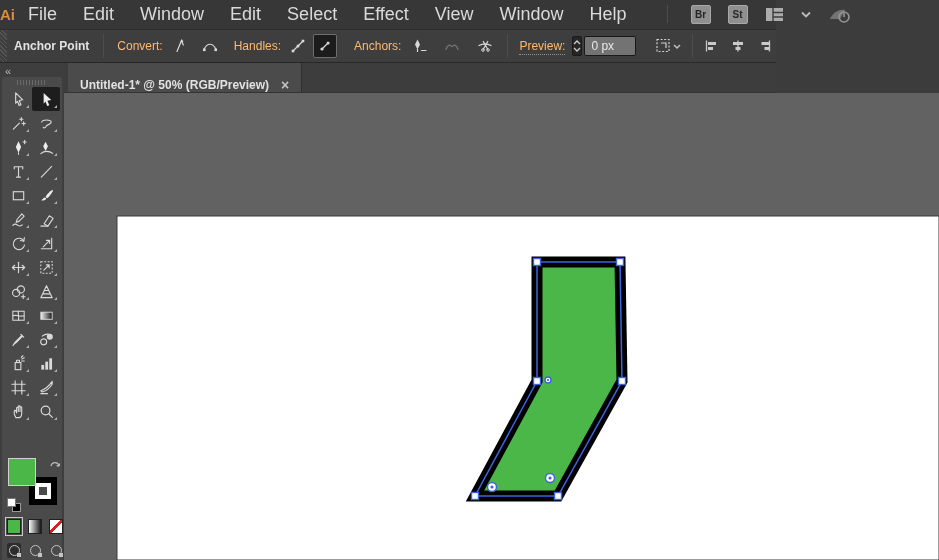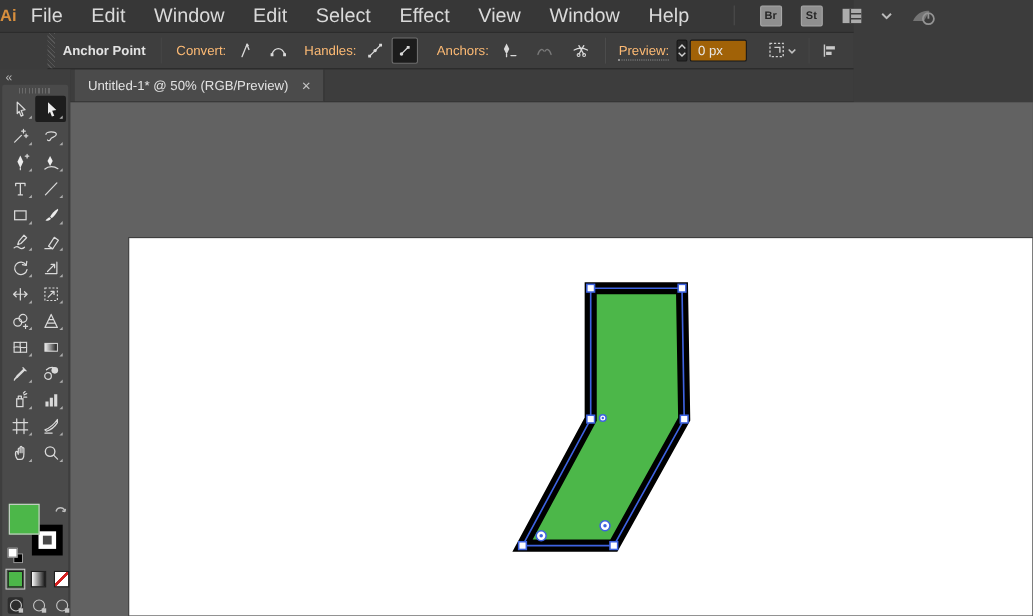--- a/index.html
+++ b/index.html
@@ -15,35 +15,35 @@
   .menu-item { padding:0 13px; color:#dadada; font-size:18px; line-height:29px; cursor:default; }
   .mb-right { display:flex; margin-left:27px; gap:9px; }
   .vsep-top { width:1px; height:18px; background:#4d4d4d; margin-right:6px; }
   .appbtn { width:20px; height:19px; background:#8f8f8f; border:1px solid #a8a8a8;
             border-radius:2px; color:#262626; font-size:10px; font-weight:bold;
             display:flex; align-items:center; justify-content:center; margin-left:8px; }
   .mb-icon { display:flex; align-items:center; margin-left:8px; opacity:.9; }
 
   
   .controlbar { height:33px; background:#3e3e3e; border-bottom:1px solid #282828;
-                display:flex; align-items:center; position:relative; overflow:hidden;margin-left:43px; }
+                display:flex; align-items:center; position:relative; overflow:hidden; }
   .cb-grip { position:absolute; left:0; top:0; width:7px; height:33px;
              background:repeating-linear-gradient(45deg,#565656 0 1px,transparent 1px 3px); }
   .cb-label { color:#fdba74; font-size:12px; white-space:nowrap; }
   .cb-title { color:#e3e3e3; font-weight:bold; font-size:12px; margin-left:14px; white-space:nowrap; }
   .cb-btn { width:24px; height:24px; display:flex; align-items:center; justify-content:center;
             border:1px solid transparent; border-radius:2px; background:transparent; }
   .cb-btn.selected { background:#1c1c1c; border-color:#6e6e6e; }
   .cb-btn.disabled { opacity:.38; }
   .vsep { width:1px; height:24px; background:#2e2e2e; border-right:1px solid #4c4c4c; }
   .dotted-label { border-bottom:1px dotted #909090; padding-bottom:1px; }
   .stepper { width:13px; height:20px; background:#262626; border:1px solid #191919;
              border-radius:2px; display:flex; flex-direction:column; align-items:center;
              justify-content:center; gap:2px; }
-  .cb-input { width:52px; height:20px; background:#a16207; border:1px solid #191919;
+  .cb-input { width:52px; height:20px; background:#737373; border:1px solid #191919;
               border-radius:2px; color:#e8e8e8; font-size:12px; padding-left:6px;
               font-family:"Liberation Sans", sans-serif; }
   .align-group { display:flex; align-items:center; gap:11px; }
   .align-btn { width:16px; height:16px; display:flex; align-items:center; justify-content:center; }
 
   
   .main { display:flex; height:497px; }
 
   
   .toolbar { position:relative; width:64px; height:497px; background:#3e3e3e; flex:0 0 64px; }
@@ -75,22 +75,22 @@
   .style-grad { background:linear-gradient(90deg,#fafafa,#161616); }
   .modes-row { position:absolute; top:466px; left:5px; width:56px; display:flex; gap:7px; }
   .mode-btn { width:15px; height:15px; display:flex; align-items:center; justify-content:center; border-radius:2px; }
   .mode-btn.selected { background:#2d2d2d; }
   .mode-circle { width:11px; height:11px; border:1.6px solid #c4c4c4; border-radius:50%; position:relative; }
   .mode-circle::after { content:""; position:absolute; right:-2px; bottom:-2px; width:4px; height:4px; background:#c4c4c4; }
 
   
   .workarea { flex:1; display:flex; flex-direction:column; min-width:0; }
   .tabbar { height:30px; background:#3d3d3d; display:flex; align-items:flex-end; border-bottom:1px solid #333; }
-  .tab { height:29px; margin-left:4px; background:#4b4b4b; display:flex; align-items:center;
-         padding:0 12px; border-right:1px solid #2f2f2f; }
+  .tab { height:29px; margin-left:4px; background:#4b4b4b; display:flex; align-items:flex-end;
+         padding:0 12px; border-right:1px solid #2f2f2f;font-weight:bold; }
   .tab-title { color:#e2e2e2; font-size:12px; white-space:nowrap; }
   .tab-close { color:#c3c3c3; font-size:14px; margin-left:12px; line-height:1; }
   .canvas { position:relative; width:875px; height:467px; background:#626262; }
   .canvas svg { position:absolute; left:0; top:0; }
 </style>
 </head>
 <body>
 
 <div class="app">
 

